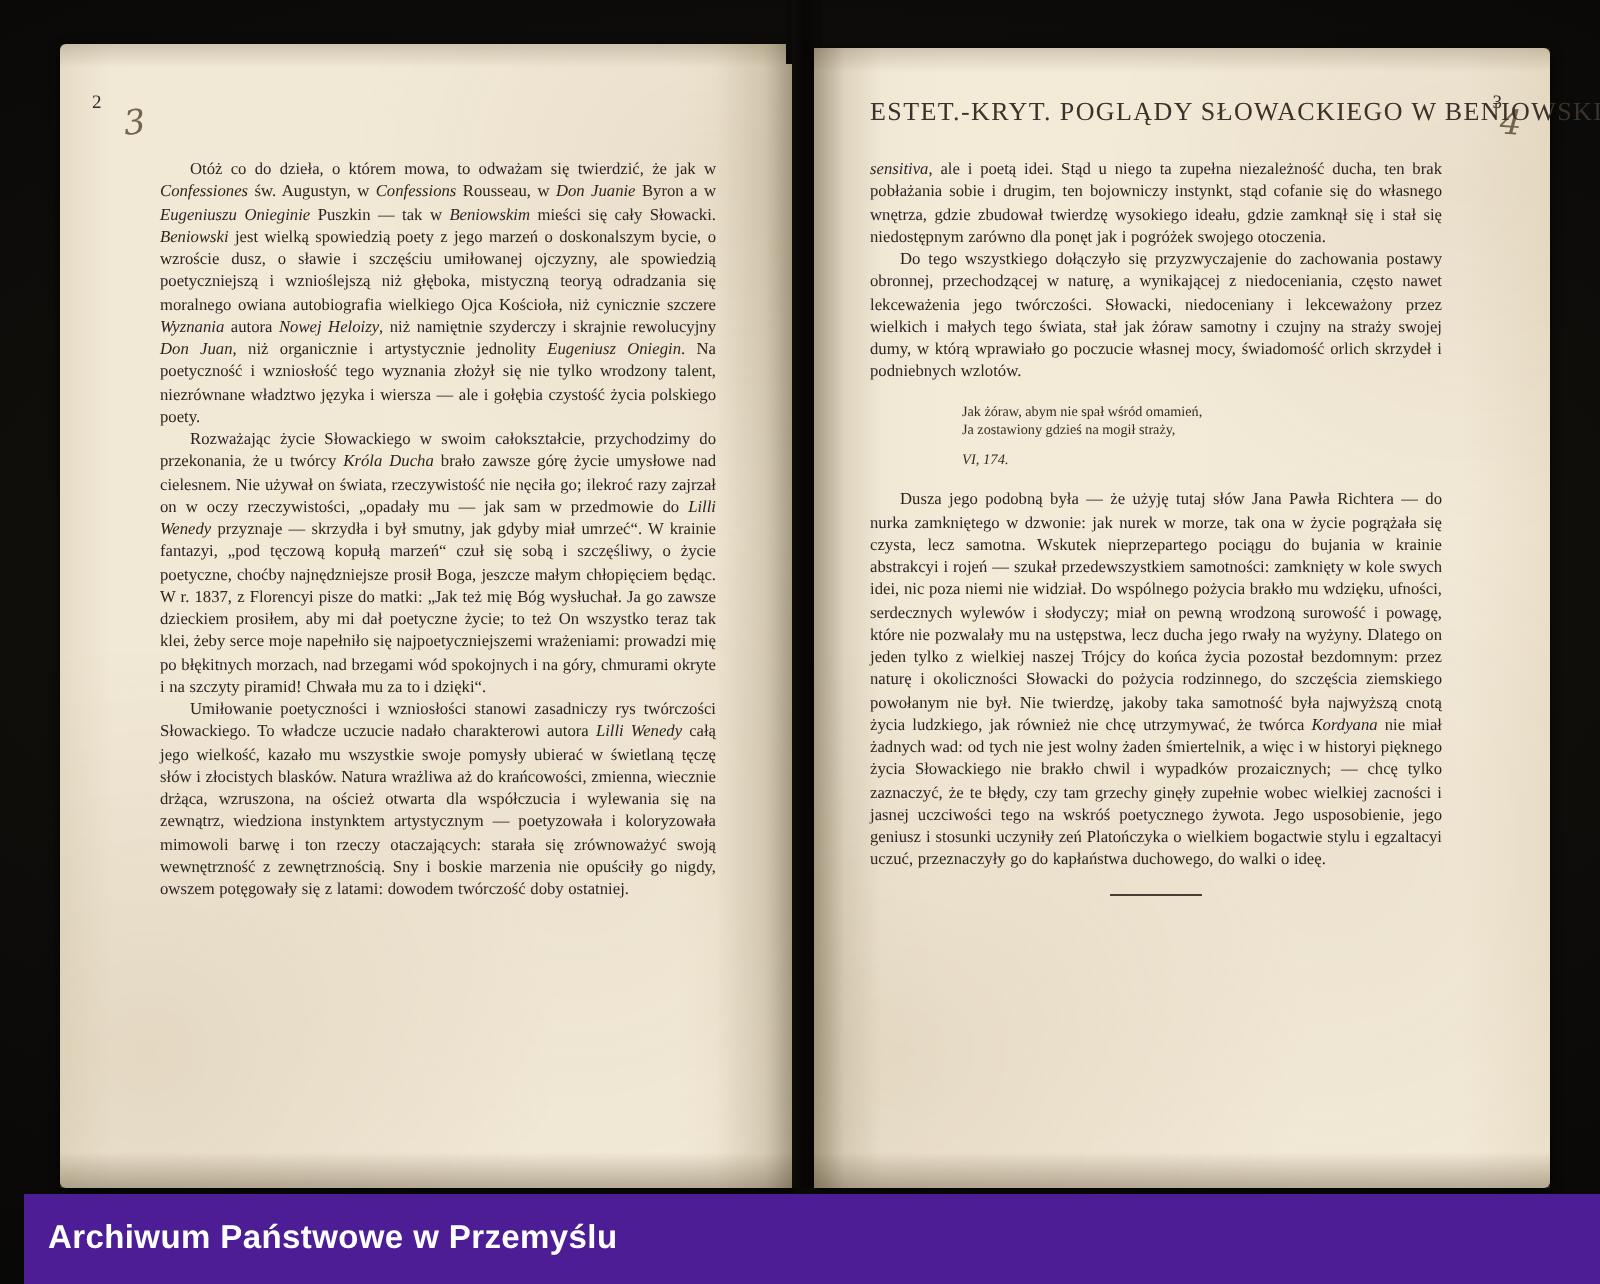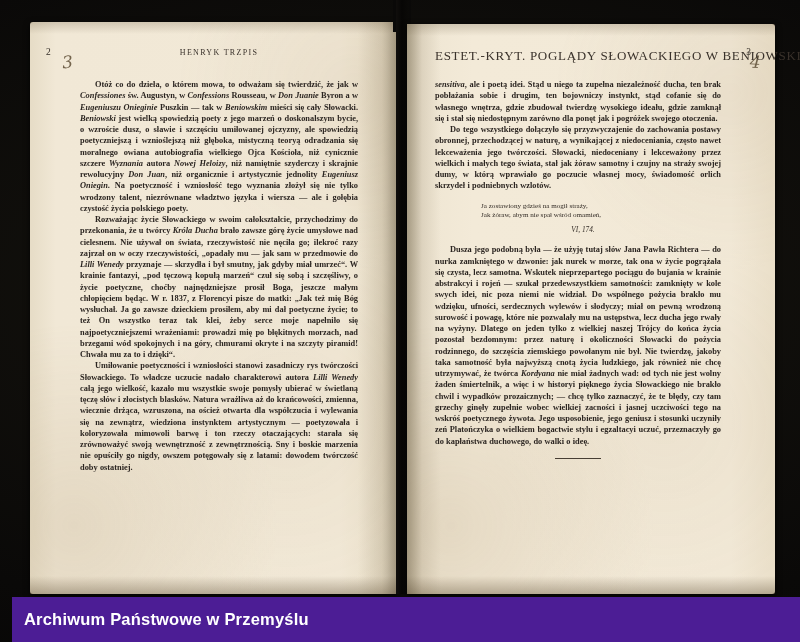--- a/index.html
+++ b/index.html
@@ -169,38 +169,37 @@
   p.body {
     margin: 0;
     font-size: 8.35px;
     line-height: 11.25px;
     text-align: justify;
     text-justify: inter-word;
     text-indent: 15px;
     color: #2b2521;
     word-spacing: 0.2px;
     hyphens: manual;
-    font-weight: bold;
   }
   p.body.cont { text-indent: 0; }
   p.body i { font-style: italic; }
 
   
   .verse {
     margin: 10px 0 10px 0;
     padding-left: 46px;
     font-size: 7.1px;
     line-height: 9.6px;
     color: #342d27;
   }
   .verse .vline { display: block; white-space: nowrap; }
   .verse .cite {
     display: block;
     margin-top: 4px;
-    text-align: center;
+    text-align: left;
     padding-right: 36px;
     font-style: italic;
     font-size: 7.3px;
   }
 
   .rule-sep {
     width: 46px;
     height: 0;
     border-top: 1.1px solid #473e34;
     margin: 11px auto 0 auto;
@@ -250,21 +249,20 @@
     <div class="page page-left">
       <div class="paper-grain"></div>
       <div class="edge-dark-top"></div>
       <div class="edge-dark-bottom"></div>
 
       <div class="hand hand-3">3</div>
 
       <div class="textblock tb-left">
         <div class="runhead">
           <span class="folio folio-left">2</span>
-          <span class="title">HENRYK TRZPIS</span>
         </div>
 
         <p class="body">Otóż co do dzieła, o którem mowa, to odważam się twierdzić, że jak w <i>Confessiones</i> św. Augustyn, w <i>Confessions</i> Rousseau, w <i>Don Juanie</i> Byron a w <i>Eugeniuszu Onieginie</i> Puszkin — tak w <i>Beniowskim</i> mieści się cały Słowacki. <i>Beniowski</i> jest wielką spowiedzią poety z jego marzeń o doskonalszym bycie, o wzroście dusz, o sławie i szczęściu umiłowanej ojczyzny, ale spowiedzią poetyczniejszą i wznioślejszą niż głęboka, mistyczną teoryą odradzania się moralnego owiana autobiografia wielkiego Ojca Kościoła, niż cynicznie szczere <i>Wyznania</i> autora <i>Nowej Heloizy</i>, niż namiętnie szyderczy i skrajnie rewolucyjny <i>Don Juan</i>, niż organicznie i artystycznie jednolity <i>Eugeniusz Oniegin</i>. Na poetyczność i wzniosłość tego wyznania złożył się nie tylko wrodzony talent, niezrównane władztwo języka i wiersza — ale i gołębia czystość życia polskiego poety.</p>
         <p class="body">Rozważając życie Słowackiego w swoim całokształcie, przychodzimy do przekonania, że u twórcy <i>Króla Ducha</i> brało zawsze górę życie umysłowe nad cielesnem. Nie używał on świata, rzeczywistość nie nęciła go; ilekroć razy zajrzał on w oczy rzeczywistości, „opadały mu — jak sam w przedmowie do <i>Lilli Wenedy</i> przyznaje — skrzydła i był smutny, jak gdyby miał umrzeć“. W krainie fantazyi, „pod tęczową kopułą marzeń“ czuł się sobą i szczęśliwy, o życie poetyczne, choćby najnędzniejsze prosił Boga, jeszcze małym chłopięciem będąc. W r. 1837, z Florencyi pisze do matki: „Jak też mię Bóg wysłuchał. Ja go zawsze dzieckiem prosiłem, aby mi dał poetyczne życie; to też On wszystko teraz tak klei, żeby serce moje napełniło się najpoetyczniejszemi wrażeniami: prowadzi mię po błękitnych morzach, nad brzegami wód spokojnych i na góry, chmurami okryte i na szczyty piramid! Chwała mu za to i dzięki“.</p>
         <p class="body">Umiłowanie poetyczności i wzniosłości stanowi zasadniczy rys twórczości Słowackiego. To władcze uczucie nadało charakterowi autora <i>Lilli Wenedy</i> całą jego wielkość, kazało mu wszystkie swoje pomysły ubierać w świetlaną tęczę słów i złocistych blasków. Natura wrażliwa aż do krańcowości, zmienna, wiecznie drżąca, wzruszona, na oścież otwarta dla współczucia i wylewania się na zewnątrz, wiedziona instynktem artystycznym — poetyzowała i koloryzowała mimowoli barwę i ton rzeczy otaczających: starała się zrównoważyć swoją wewnętrzność z zewnętrznością. Sny i boskie marzenia nie opuściły go nigdy, owszem potęgowały się z latami: dowodem twórczość doby ostatniej.</p>
       </div>
 
       <div class="gutter-shadow-l"></div>
     </div>
 
@@ -281,22 +279,22 @@
       <div class="textblock tb-right">
         <div class="runhead">
           <span class="title">ESTET.-KRYT. POGLĄDY SŁOWACKIEGO W BENIOWSKIM.</span>
           <span class="folio folio-right">3</span>
         </div>
 
         <p class="body cont"><i>sensitiva</i>, ale i poetą idei. Stąd u niego ta zupełna niezależność ducha, ten brak pobłażania sobie i drugim, ten bojowniczy instynkt, stąd cofanie się do własnego wnętrza, gdzie zbudował twierdzę wysokiego ideału, gdzie zamknął się i stał się niedostępnym zarówno dla ponęt jak i pogróżek swojego otoczenia.</p>
         <p class="body">Do tego wszystkiego dołączyło się przyzwyczajenie do zachowania postawy obronnej, przechodzącej w naturę, a wynikającej z niedoceniania, często nawet lekceważenia jego twórczości. Słowacki, niedoceniany i lekceważony przez wielkich i małych tego świata, stał jak żóraw samotny i czujny na straży swojej dumy, w którą wprawiało go poczucie własnej mocy, świadomość orlich skrzydeł i podniebnych wzlotów.</p>
 
         <div class="verse">
+          <span class="vline">Jak żóraw, abym nie spał wśród omamień,</span>
           <span class="vline">Ja zostawiony gdzieś na mogił straży,</span>
-          <span class="vline">Jak żóraw, abym nie spał wśród omamień,</span>
           <span class="cite">VI, 174.</span>
         </div>
 
         <p class="body">Dusza jego podobną była — że użyję tutaj słów Jana Pawła Richtera — do nurka zamkniętego w dzwonie: jak nurek w morze, tak ona w życie pogrążała się czysta, lecz samotna. Wskutek nieprzepartego pociągu do bujania w krainie abstrakcyi i rojeń — szukał przedewszystkiem samotności: zamknięty w kole swych idei, nic poza niemi nie widział. Do wspólnego pożycia brakło mu wdzięku, ufności, serdecznych wylewów i słodyczy; miał on pewną wrodzoną surowość i powagę, które nie pozwalały mu na ustępstwa, lecz ducha jego rwały na wyżyny. Dlatego on jeden tylko z wielkiej naszej Trójcy do końca życia pozostał bezdomnym: przez naturę i okoliczności Słowacki do pożycia rodzinnego, do szczęścia ziemskiego powołanym nie był. Nie twierdzę, jakoby taka samotność była najwyższą cnotą życia ludzkiego, jak również nie chcę utrzymywać, że twórca <i>Kordyana</i> nie miał żadnych wad: od tych nie jest wolny żaden śmiertelnik, a więc i w historyi pięknego życia Słowackiego nie brakło chwil i wypadków prozaicznych; — chcę tylko zaznaczyć, że te błędy, czy tam grzechy ginęły zupełnie wobec wielkiej zacności i jasnej uczciwości tego na wskróś poetycznego żywota. Jego usposobienie, jego geniusz i stosunki uczyniły zeń Platończyka o wielkiem bogactwie stylu i egzaltacyi uczuć, przeznaczyły go do kapłaństwa duchowego, do walki o ideę.</p>
 
         <div class="rule-sep"></div>
       </div>
 
       <div class="gutter-shadow-r"></div>
     </div>

